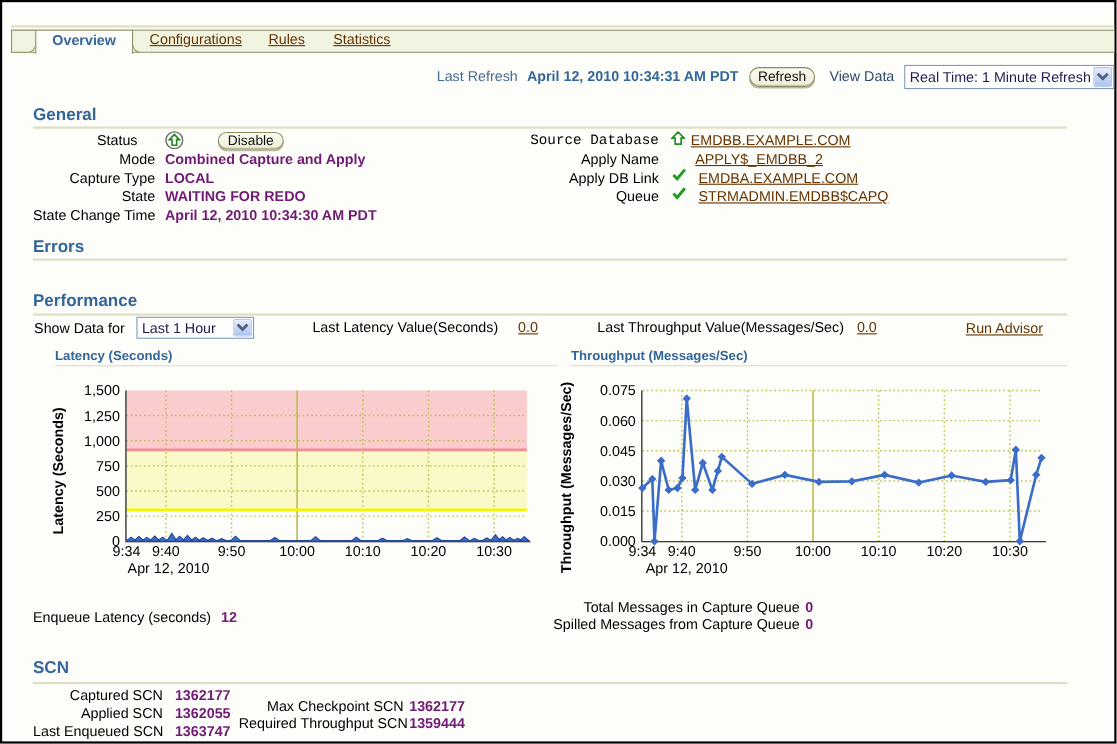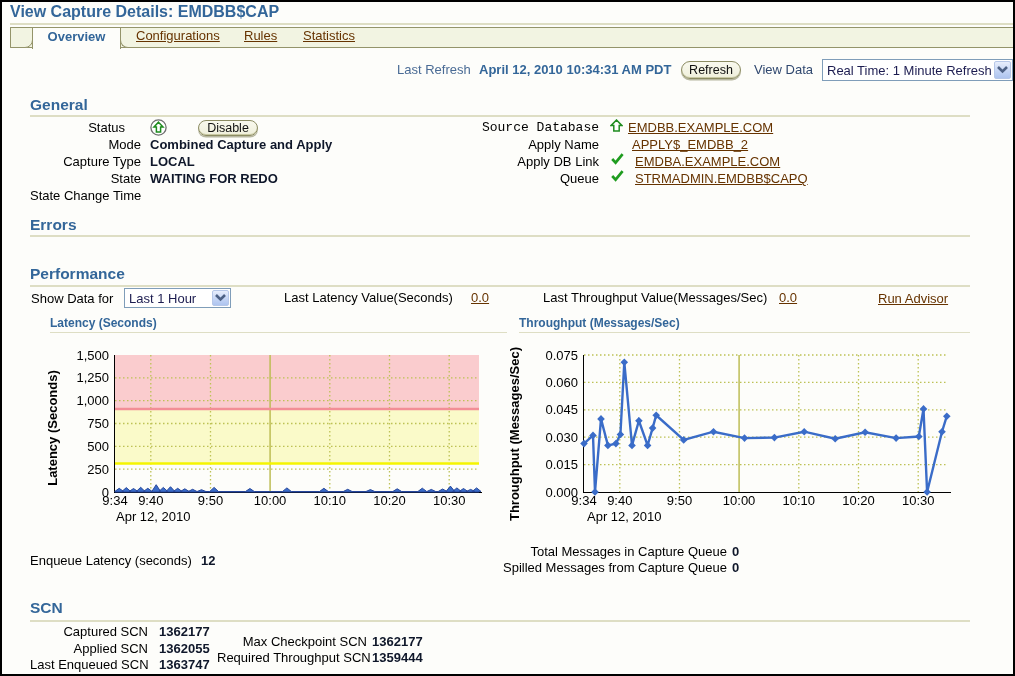--- a/index.html
+++ b/index.html
@@ -1,37 +1,36 @@
 <!DOCTYPE html>
 <html><head>
 <meta charset="utf-8">
 <style>
 * { margin:0; padding:0; box-sizing:border-box; }
 body { font-family:"Liberation Sans", sans-serif; background:#fff; }
 #page { position:relative; width:1015px; height:676px; background:#fdfdfa; border:2px solid #000; overflow:hidden; }
 .abs { position:absolute; }
 .lbl { position:absolute; font-size:13px; color:#000; text-align:right; white-space:nowrap; }
-.val { position:absolute; font-size:13px; color:#0f172a; font-weight:bold; white-space:nowrap; }
+.val { position:absolute; font-size:13px; color:#701a75; font-weight:bold; white-space:nowrap; }
 .lnk { position:absolute; font-size:13px; color:#663300; text-decoration:underline; white-space:nowrap; }
 .hdr { position:absolute; font-size:15.5px; font-weight:bold; color:#336699; white-space:nowrap; }
 .rule { position:absolute; height:2px; background:#dedec4; }
 .btn { position:absolute; border:1px solid #8c8c63; border-radius:9px;
        background:linear-gradient(#f9f9ee,#efefdb); font-size:12.5px; color:#111;
        text-align:center; box-shadow:0 1.5px 0 rgba(125,125,85,.55), inset 0 -1px 0 #c9c9a4; }
 .sel { position:absolute; background:#fff; border:1px solid #7f9db9; font-size:13px; color:#1c1c50;padding-left:42px; }
 .sel .tx { position:absolute; left:4px; top:50%; transform:translateY(-50%); white-space:nowrap; }
 .sel .ar { position:absolute; right:1px; top:1px; bottom:1px; width:17px; border-radius:2px;
            background:linear-gradient(#e8eefc,#c2d3f4 60%,#aec4ef); border:1px solid #b6c7e8;
            display:flex; align-items:center; justify-content:center; }
 </style>
 </head>
 <body>
 <div id="page">
 
-  <div class="abs" style="left:8px;top:1px;font-size:16px;font-weight:bold;color:#336699;">View Capture Details: EMDBB$CAP</div>
   <div class="rule" style="left:8px;top:21px;width:1004px;"></div>
 
   <div class="abs" style="left:8px;top:25px;width:1004px;height:21px;background:#f2f4e2;border-top:1px solid #94946a;border-bottom:1px solid #94946a;"></div>
   <div class="abs" style="left:8px;top:25px;width:23px;height:21px;background:#f2f4e2;border:1px solid #94946a;border-radius:0 0 8px 0;"></div>
   <div class="abs" style="left:118px;top:25px;width:18px;height:21px;background:#f2f4e2;border:1px solid #94946a;border-right:none;border-radius:0 0 0 8px;"></div>
   <div class="abs" style="left:30px;top:25px;width:89px;height:22px;background:#fdfdfa;border:1px solid #94946a;border-bottom:none;text-align:center;font-size:13px;font-weight:bold;color:#336699;line-height:17px;">Overview</div>
   <a class="lnk" style="left:134px;top:26px;">Configurations</a>
   <a class="lnk" style="left:242px;top:26px;">Rules</a>
   <a class="lnk" style="left:301px;top:26px;">Statistics</a>
 
@@ -58,20 +57,21 @@
   </svg>
   <div class="btn" style="left:196px;top:118px;width:60px;height:16px;line-height:14px;">Disable</div>
 
   <div class="lbl" style="left:28px;top:135px;width:111px;">Mode</div>
   <div class="val" style="left:148px;top:135px;">Combined Capture and Apply</div>
   <div class="lbl" style="left:28px;top:152px;width:111px;">Capture Type</div>
   <div class="val" style="left:148px;top:152px;">LOCAL</div>
   <div class="lbl" style="left:28px;top:169px;width:111px;">State</div>
   <div class="val" style="left:148px;top:169px;">WAITING FOR REDO</div>
   <div class="lbl" style="left:28px;top:186px;width:111px;">State Change Time</div>
+  <div class="val" style="left:148px;top:186px;">April 12, 2010 10:34:30 AM PDT</div>
 
   <div class="lbl" style="left:420px;top:118px;width:177px;font-family:Liberation Mono, monospace;">Source Database</div>
   <svg class="abs" style="left:608px;top:117px;" width="13" height="13" viewBox="0 0 13 13">
     <path d="M6.5 1 L12 6.6 H9.2 V12 H3.8 V6.6 H1 Z" fill="#fff" stroke="#1f8c1f" stroke-width="1.5"></path>
   </svg>
   <a class="lnk" style="left:626px;top:118px;">EMDBB.EXAMPLE.COM</a>
   <div class="lbl" style="left:420px;top:135px;width:177px;">Apply Name</div>
   <a class="lnk" style="left:630px;top:135px;">APPLY$_EMDBB_2</a>
   <div class="lbl" style="left:420px;top:152px;width:177px;">Apply DB Link</div>
   <svg class="abs" style="left:609px;top:151px;" width="13" height="12" viewBox="0 0 13 12">

